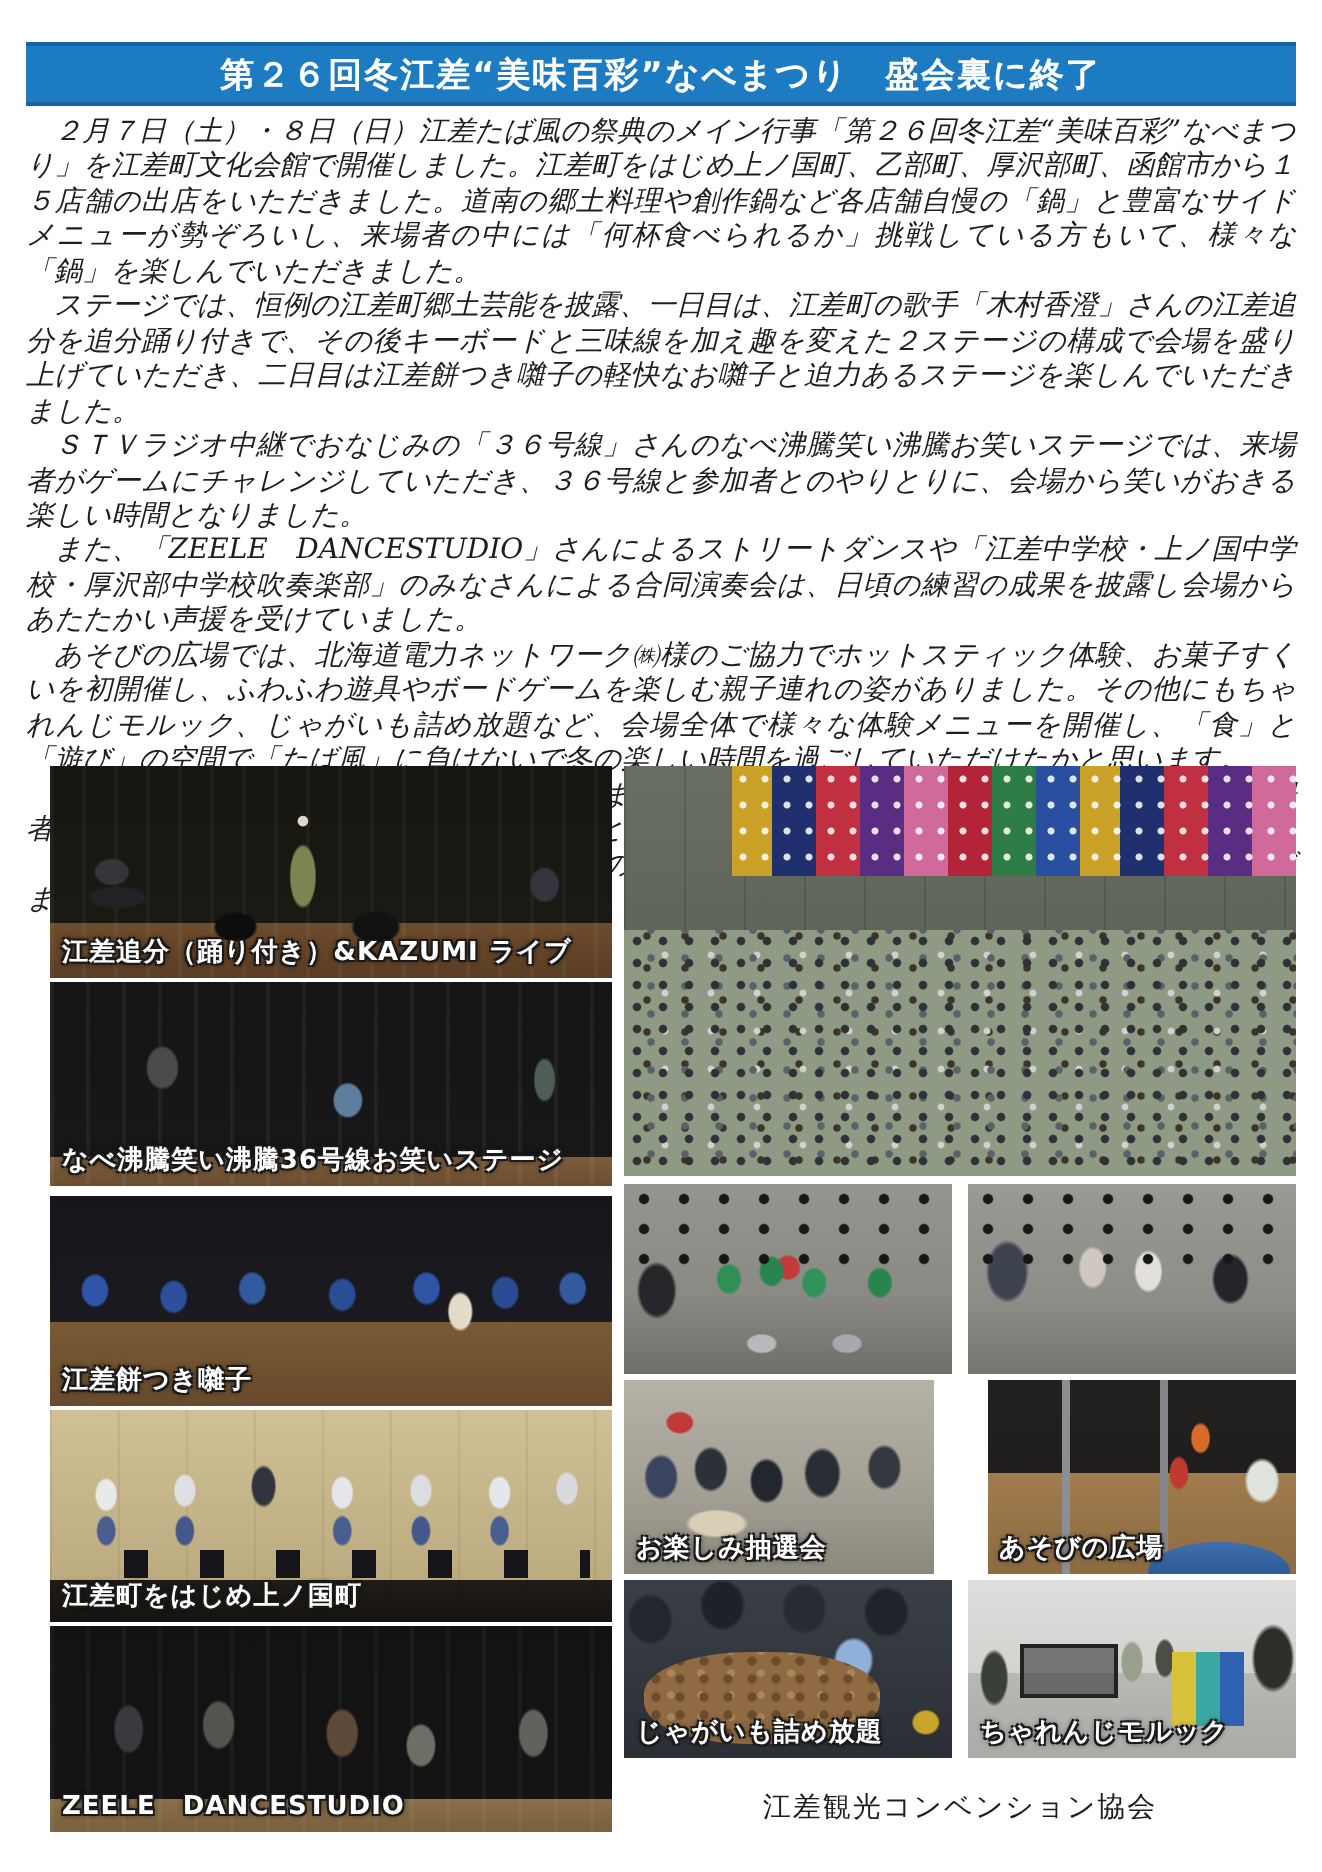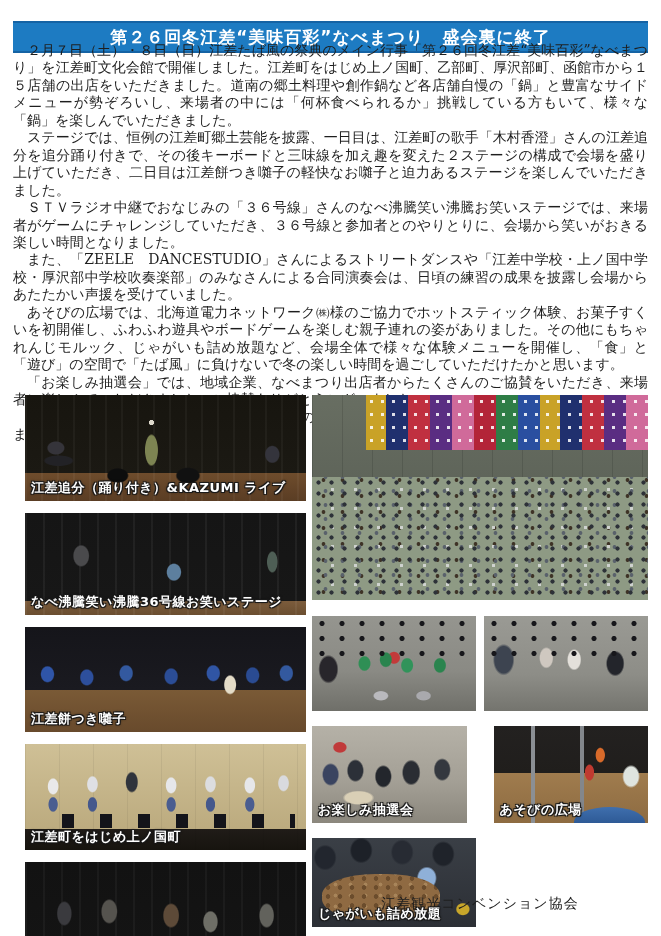--- a/index.html
+++ b/index.html
@@ -7,28 +7,28 @@
         font-family:"DejaVu Serif","Liberation Serif",serif;color:#1e1e1e;}
 
   
   .banner{position:absolute;left:13px;top:21px;width:635px;height:32px;
           background:#1d7bc2;border-top:2px solid #1563a4;border-bottom:2px solid #1563a4;
           box-sizing:border-box;display:flex;align-items:center;justify-content:center;}
   .banner span{color:#ffffff;font-family:"DejaVu Sans","Liberation Sans",sans-serif;
           font-weight:bold;font-size:17px;letter-spacing:1px;white-space:nowrap;}
 
   
-  .article{position:absolute;left:13px;top:42px;width:635px;
-           font-size:14px;line-height:17.45px;text-align:justify;}
+  .article{position:absolute;left:13px;top:58px;width:635px;
+           font-size:14px;line-height:17.45px;text-align:justify;font-style:italic;}
   .article p{margin:0;text-indent:1em;}
 
   
   .col-left{position:absolute;left:25px;top:383px;width:281px;}
   .col-right{position:absolute;left:312px;top:383px;width:336px;}
-  .photo{position:relative;overflow:hidden;background:#222;margin-top:12px;}
+  .photo{position:relative;overflow:hidden;background:#222;}
   .caption{position:absolute;left:6px;bottom:4px;z-index:5;
            font-family:"DejaVu Sans","Liberation Sans",sans-serif;font-weight:bold;
            font-size:13px;color:#fff;letter-spacing:.5px;white-space:nowrap;
            text-shadow:-1px -1px 0 #1a1a1a,1px -1px 0 #1a1a1a,-1px 1px 0 #1a1a1a,
                         1px 1px 0 #1a1a1a,0 0 3px #000;}
 
   
   .lp1{height:106px;margin-bottom:2px;}
   .lp2{height:102px;margin-bottom:5px;}
   .lp3{height:105px;margin-bottom:2px;}
@@ -245,18 +245,23 @@
       <div class="photo ph-asobi">
         <div class="pool"></div>
         <span class="caption">あそびの広場</span>
       </div>
     </div>
     <div class="row row3">
       <div class="photo ph-potato">
         <div class="pile"></div>
         <span class="caption">じゃがいも詰め放題</span>
       </div>
+      <div class="photo ph-molkky">
+        <div class="net"></div>
+        <div class="mats"></div>
+        <span class="caption">ちゃれんじモルック</span>
+      </div>
     </div>
   </div>
 
   <div class="credit">江差観光コンベンション協会</div>
 
 </div>
 
 </body></html>

